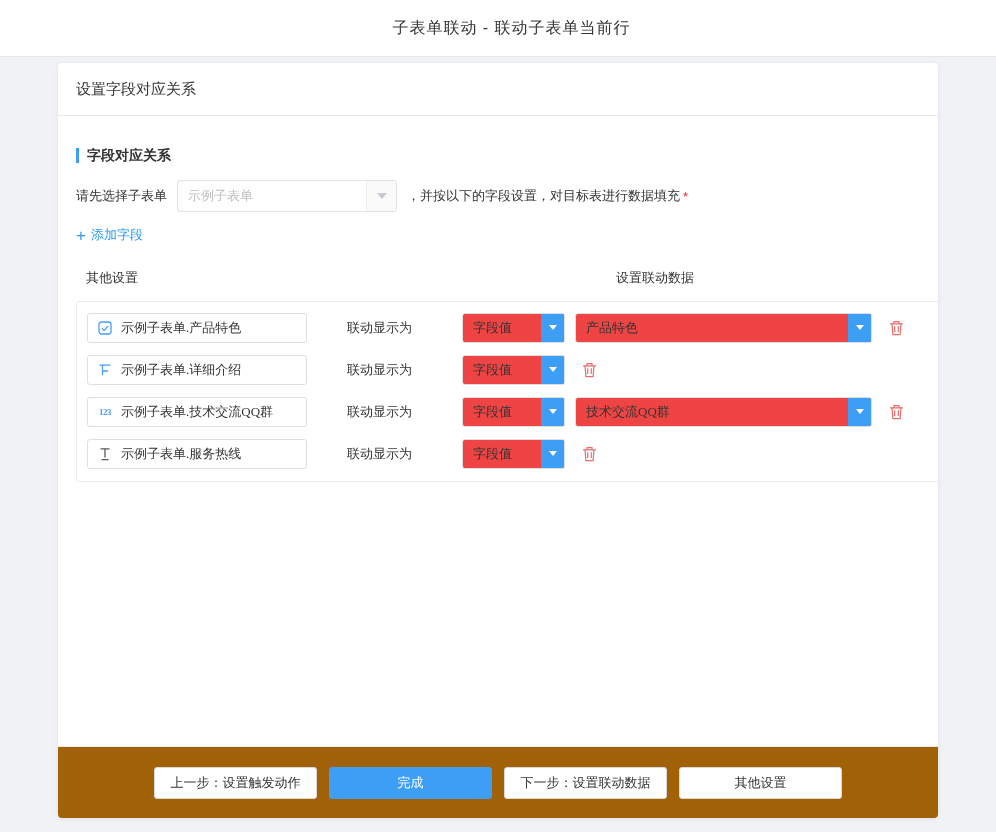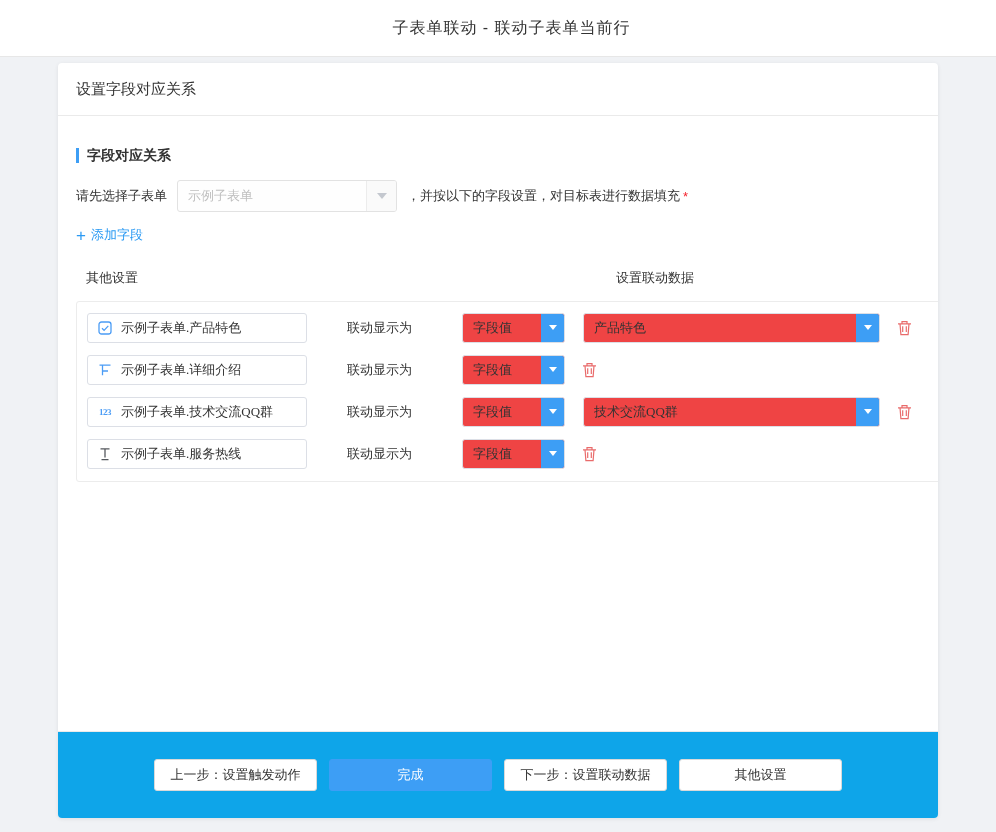--- a/index.html
+++ b/index.html
@@ -54,25 +54,25 @@
   .link-text { margin-left:40px; width:66px; font-size:13px; color:#333; flex:none; }
 
   .select { height:30px; border:1px solid #dcdfe6; border-radius:3px; background:#ef4444;
     display:flex; align-items:center; justify-content:space-between; overflow:hidden; cursor:pointer; }
   .select .val { padding-left:10px; font-size:13px; color:#333; white-space:nowrap; }
   .select .arrow-blue { width:23px; align-self:stretch; background:#3d9ef5; flex:none;
     display:flex; align-items:center; justify-content:center; }
   .tri-white { width:0; height:0; border-left:4px solid transparent; border-right:4px solid transparent;
     border-top:5px solid #fff; }
   .select.small { margin-left:49px; width:103px; flex:none; }
-  .select.wide { margin-left:18px; width:297px; flex:none; }
+  .select.wide { margin-left:10px; width:297px; flex:none; }
 
   .trash { margin-left:17px; display:inline-flex; cursor:pointer; flex:none; }
 
-  .card-footer { position:absolute; left:0; right:0; bottom:0; height:87px; background:#0ea5e9;
+  .card-footer { position:absolute; left:0; right:0; bottom:0; height:72px; background:#a16207;
     border-top:1px solid #eaeaea; display:flex; align-items:center; justify-content:center; gap:12px; }
   .btn { width:163px; height:32px; border:1px solid #d9d9d9; border-radius:3px; background:#fff;
     color:#333; font-size:13px; display:flex; align-items:center; justify-content:center;
     cursor:pointer; white-space:nowrap; }
   .btn.primary { background:#3d9ef5; border-color:#3d9ef5; color:#fff; }
 </style>
 </head>
 <body>
 
 <div class="page">

